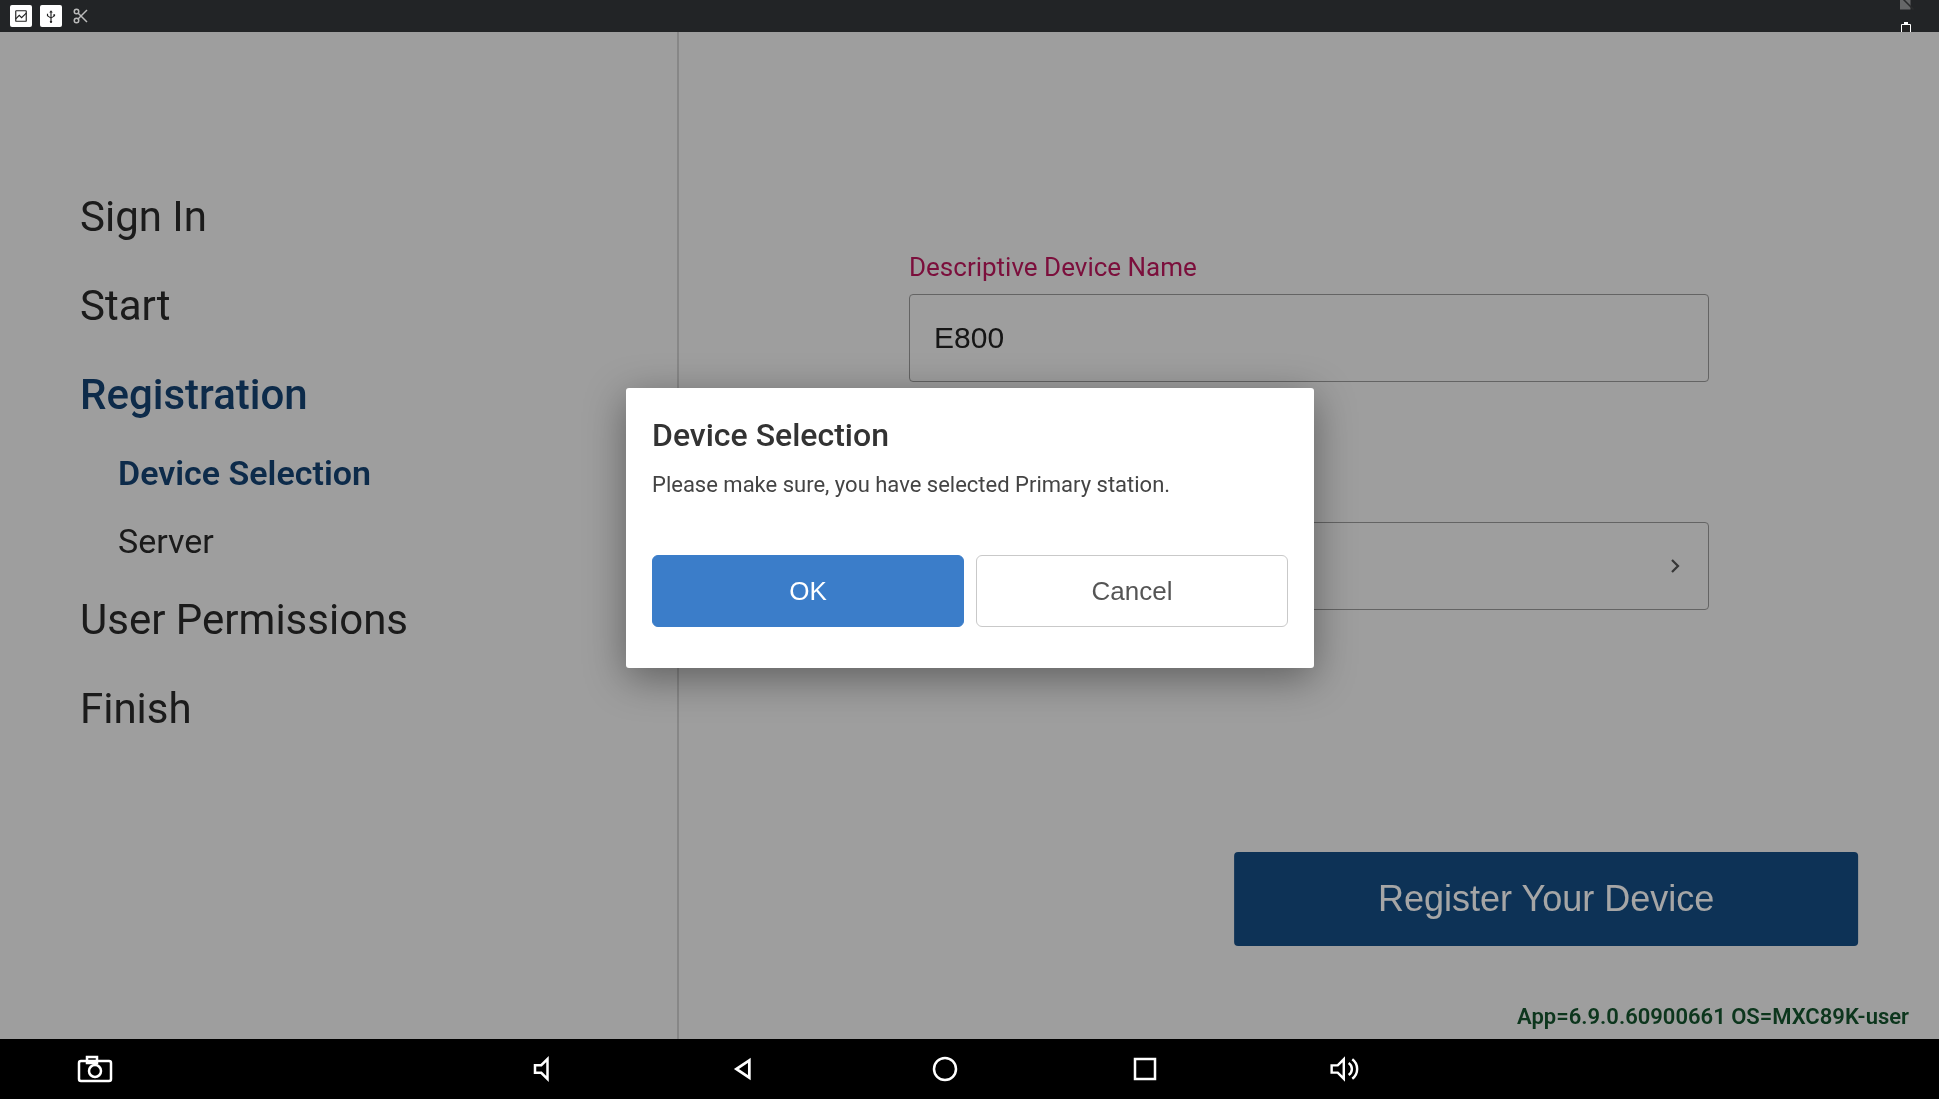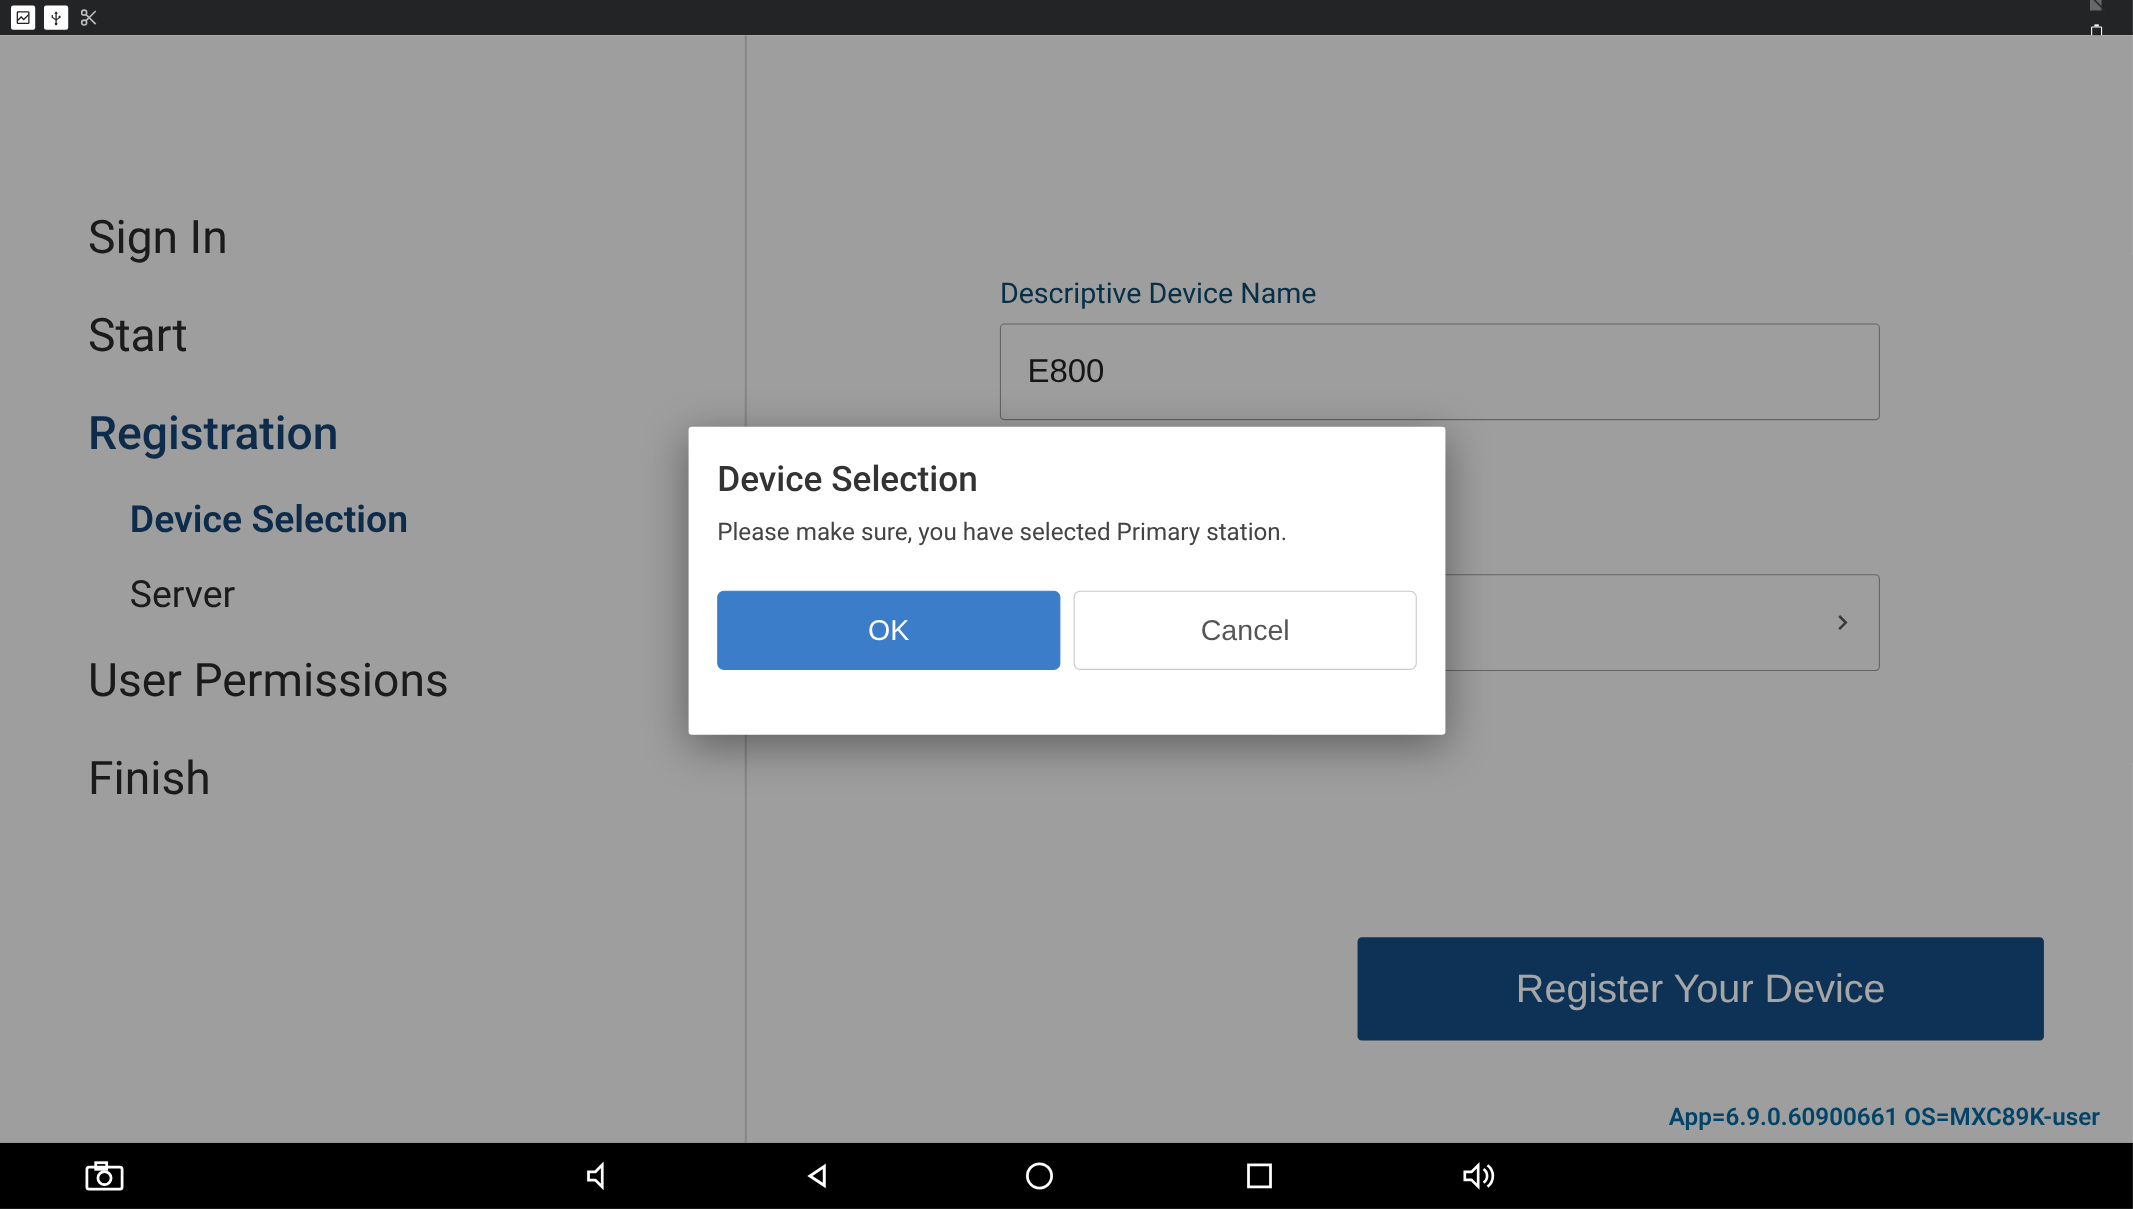--- a/index.html
+++ b/index.html
@@ -54,21 +54,21 @@
   .sidebar-sub { padding-left: 38px; font-size: 34px; padding-top:14px; padding-bottom:14px;}
   .sidebar-sub.active { color:#154272; font-weight:600;}
   .sidebar-sub.inactive { color:#2a2a2a; }
 
   .content {
     flex:1;
     border-left: 2px solid #d0d0d0;
     padding: 220px 230px 0 230px;
     position:relative;
   }
-  .field-label { font-size:26px; color:#0c4a6e; margin-bottom:12px;}
+  .field-label { font-size:26px; color:#be185d; margin-bottom:12px;}
   .text-input {
     width: 800px;
     height: 88px;
     border:1px solid #9a9a9a;
     border-radius:4px;
     background:#f3f3f3;
     font-size:30px;
     padding: 0 24px;
     color:#222;
   }
@@ -99,21 +99,21 @@
     border-radius:4px;
     font-size:36px;
     font-weight:500;
     cursor:pointer;
   }
   .version {
     position:absolute;
     right: 30px;
     bottom: 10px;
     font-size:22px;
-    color:#0369a1;
+    color:#14532d;
     font-weight:600;
   }
 
   
   .overlay {
     position:absolute;
     top:32px; left:0; right:0; bottom:60px;
     background: rgba(0,0,0,0.35);
   }
   .dialog {
@@ -121,21 +121,21 @@
     top: 388px;
     left: 626px;
     width: 688px;
     height: 280px;
     background:#fff;
     border-radius:3px;
     box-shadow: 0 10px 40px rgba(0,0,0,0.4);
     padding: 28px 26px 22px 26px;
   }
   .dialog-title { font-size:32px; font-weight:500; color:#333; margin-bottom:18px;}
-  .dialog-msg { font-size:22px; color:#444; margin-bottom:40px;}
+  .dialog-msg { font-size:22px; color:#444; margin-bottom:58px;}
   .dialog-actions { display:flex; gap:12px;}
   .dlg-btn {
     flex:1;
     height:72px;
     border-radius:6px;
     font-size:26px;
     font-weight:500;
     cursor:pointer;
   }
   .dlg-cancel { background:#fff; border:1.5px solid #c9c9c9; color:#555;}

